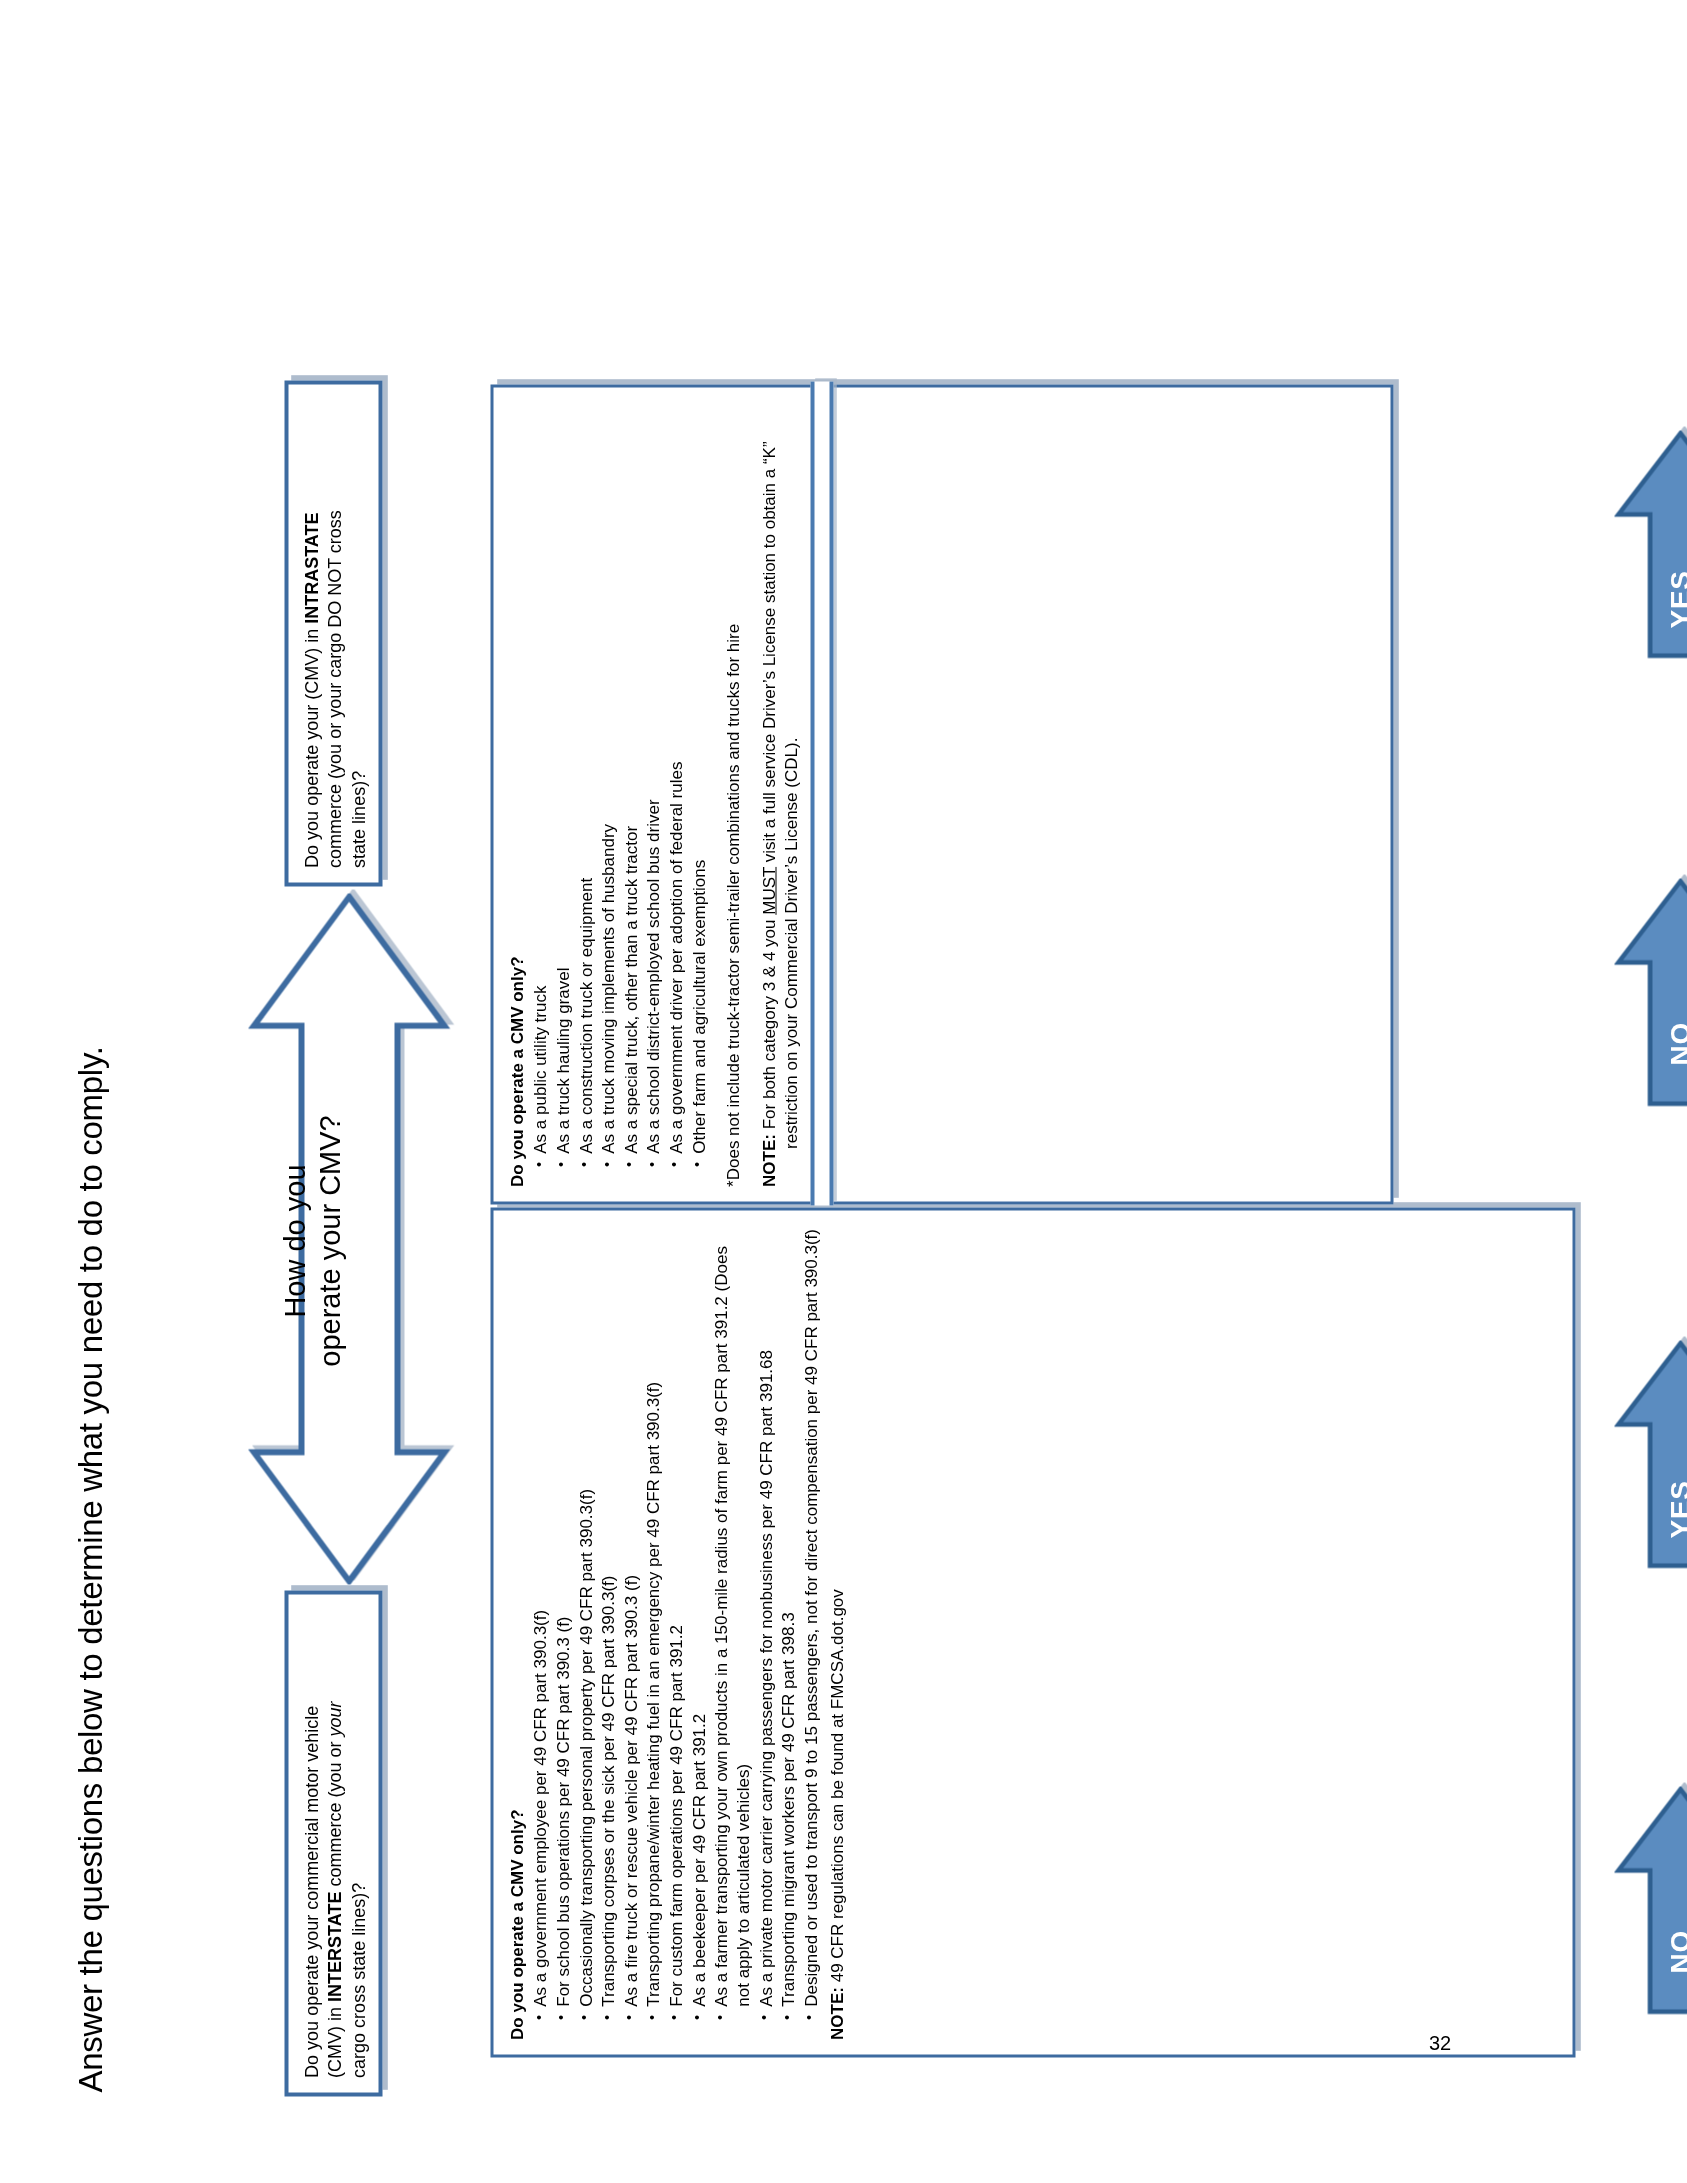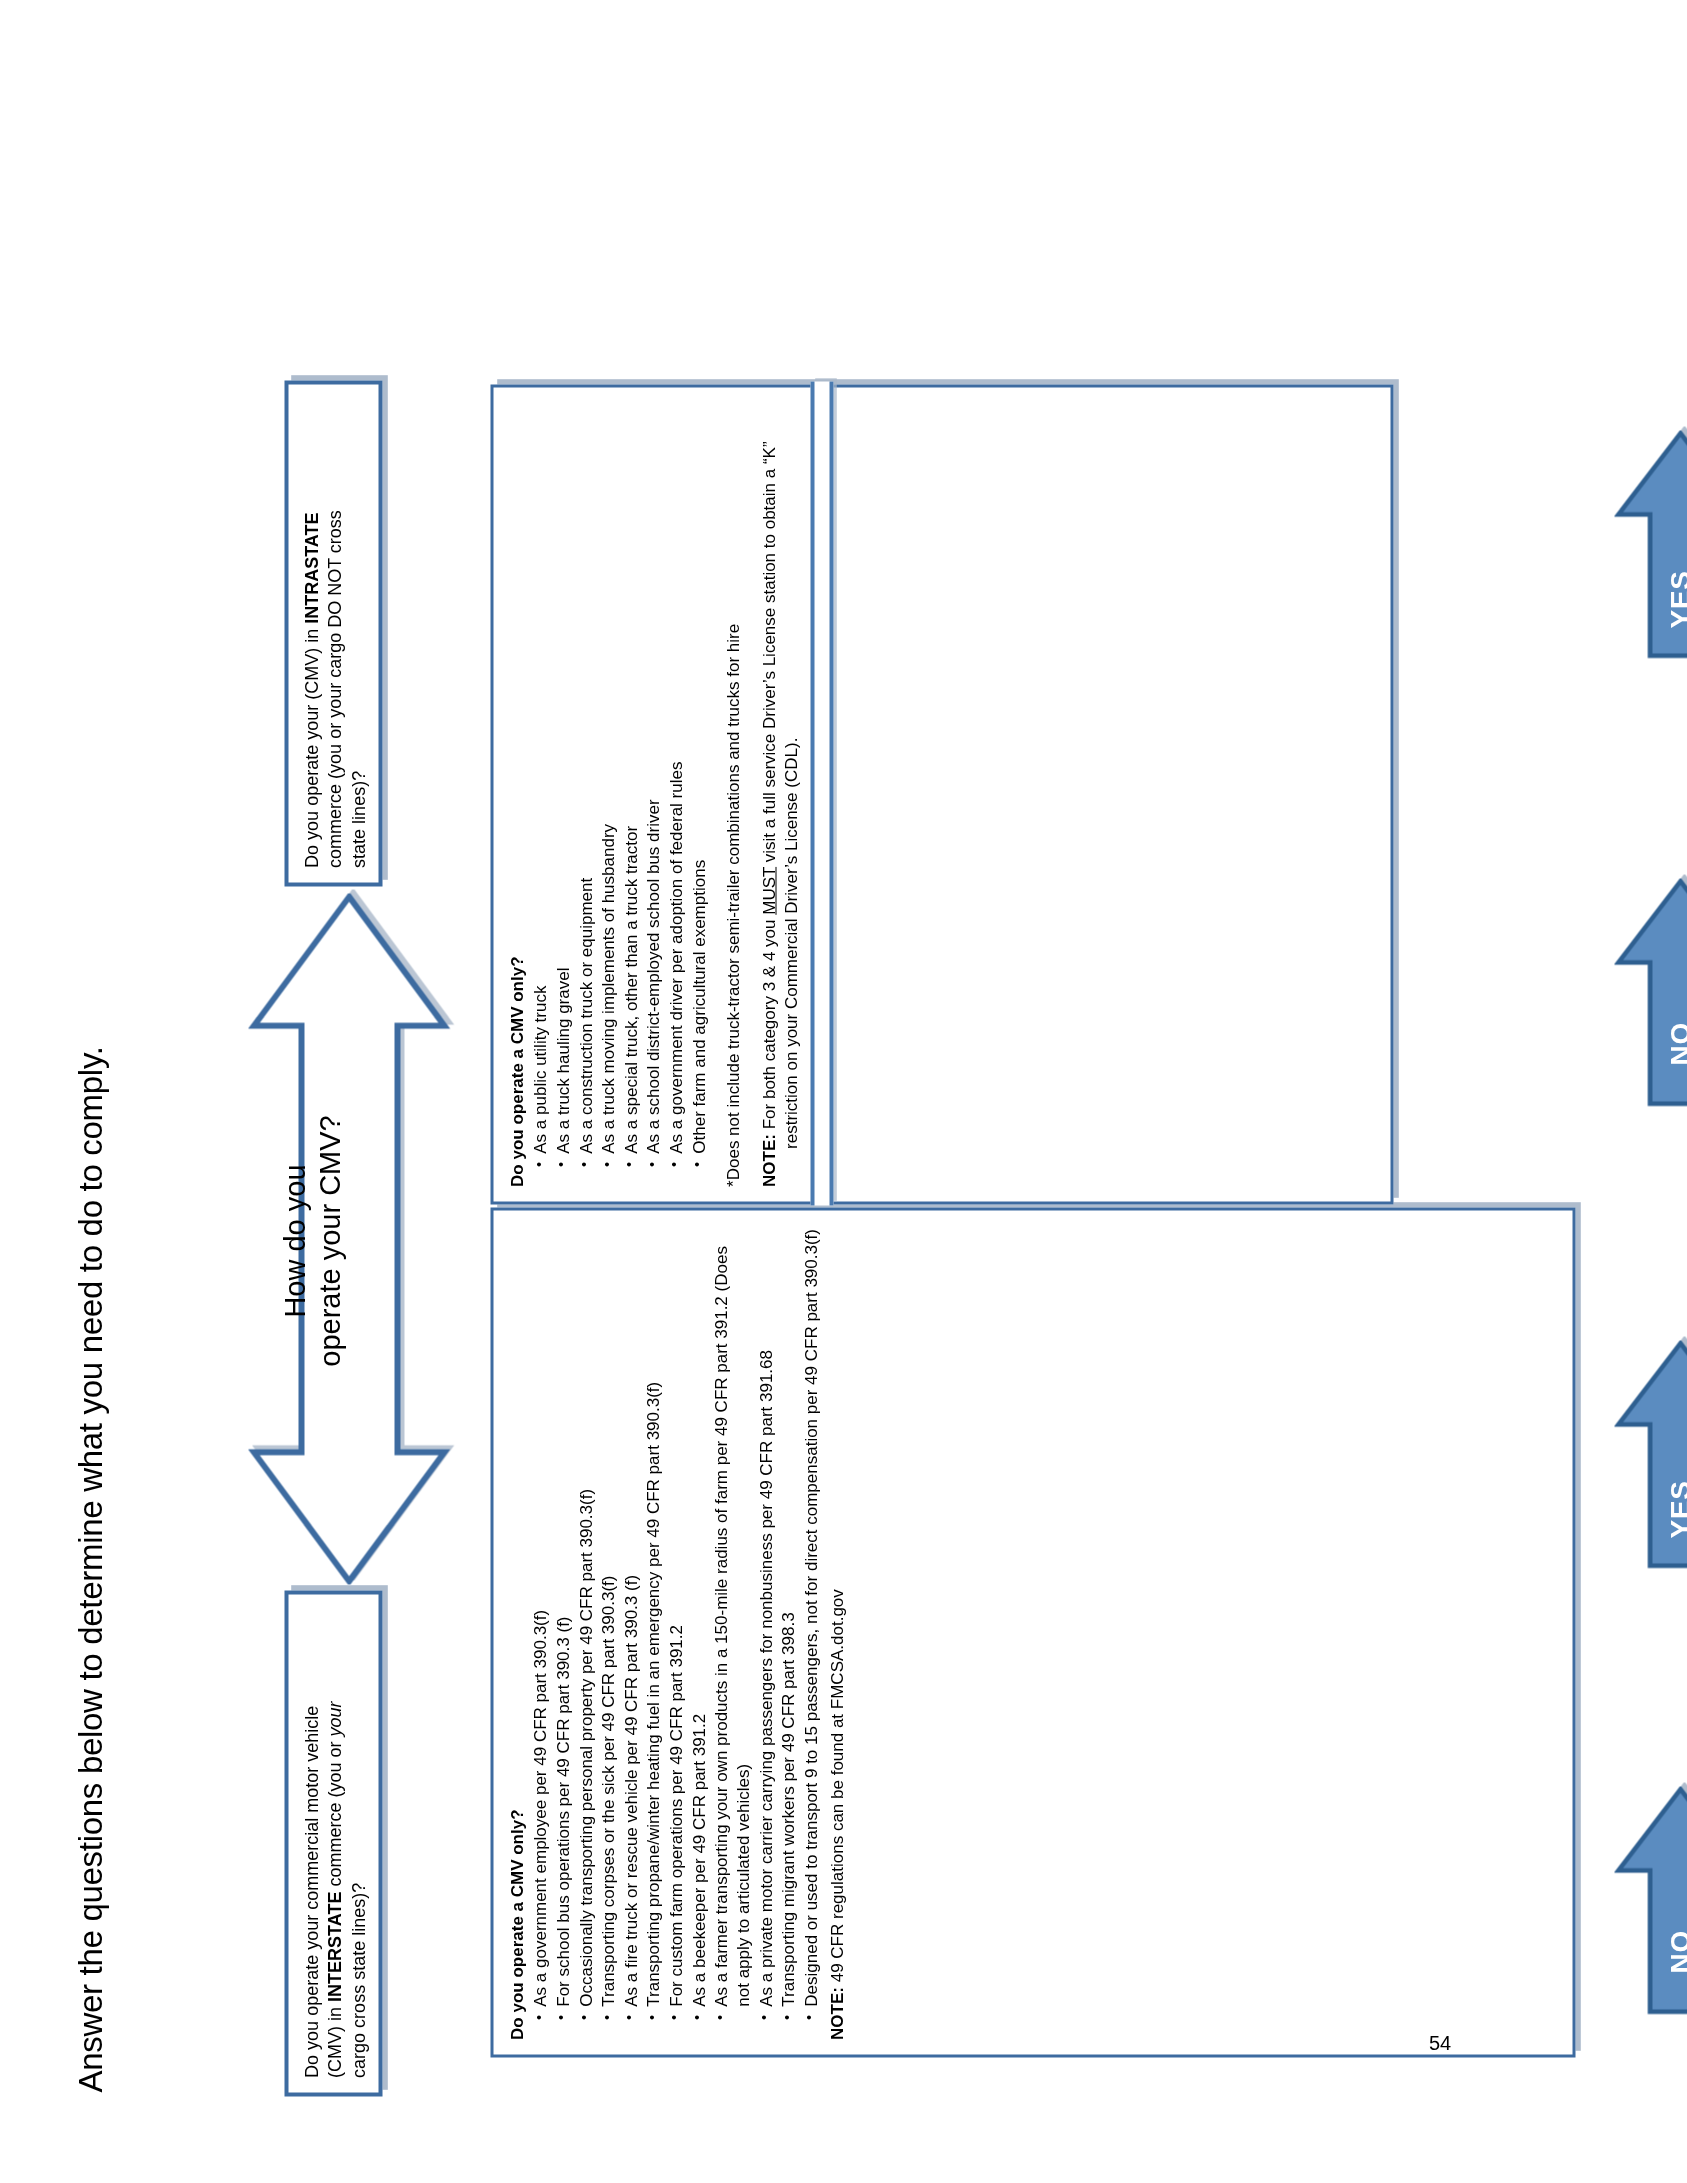--- a/index.html
+++ b/index.html
@@ -251,15 +251,15 @@
 
     <div class="arrow-right" style="left:1525px; top:1614px; width:228px; height:132px;">
       <svg width="228" height="132" viewBox="0 0 345 200">
         <polygon points="4,54 218,54 218,6 341,100 218,194 218,146 4,146" fill="#5b8cc0" stroke="#2e5f90" stroke-width="7" stroke-linejoin="miter"></polygon>
       </svg>
     </div>
     <div class="arrow-label" style="left:1555px; top:1664px;">YES</div>
 
   </div>
 
-  <div class="pagenum" style="left:1429px; top:2032px;">54</div>
+  <div class="pagenum" style="left:1429px; top:2032px;">32</div>
 </div>
 
 
 </body></html>

